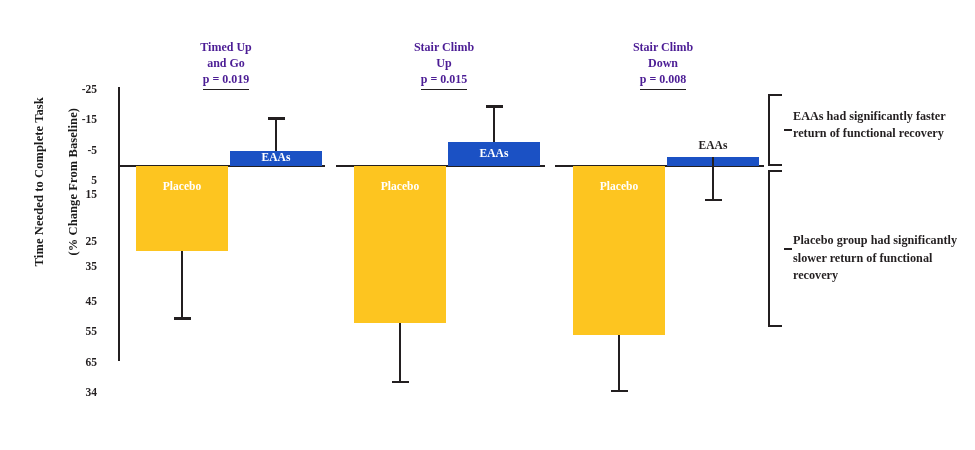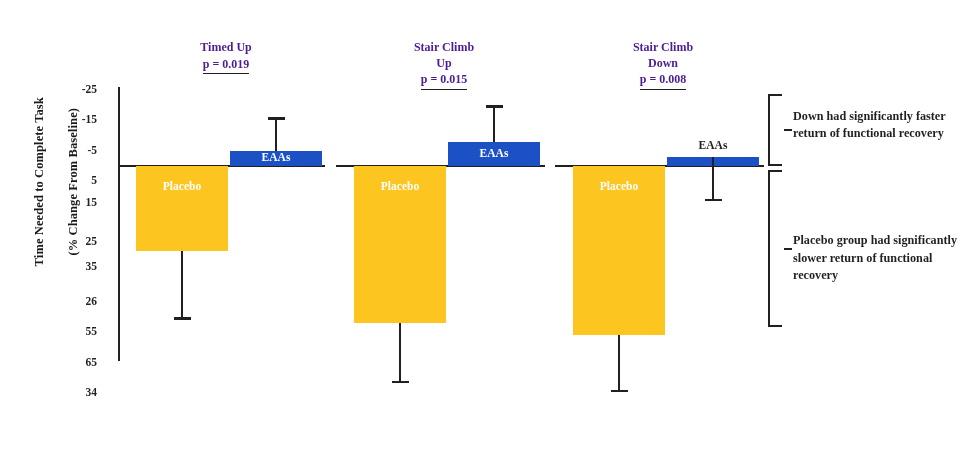--- a/index.html
+++ b/index.html
@@ -165,24 +165,24 @@
     <span>(% Change From Baseline)</span>
   </div>
 
   <div id="plot">
     <div id="yaxis-line"></div>
     <div id="ticks">
         <div class="tick-label" style="top: 4px;">-25</div>
         <div class="tick-label" style="top: 34.3px;">-15</div>
         <div class="tick-label" style="top: 64.6px;">-5</div>
         <div class="tick-label" style="top: 94.9px;">5</div>
-        <div class="tick-label" style="top: 117px; text-align: right;">15</div>
+        <div class="tick-label" style="top: 109px; text-align: right;">15</div>
         <div class="tick-label" style="top: 155.5px;">25</div>
         <div class="tick-label" style="top: 181px;">35</div>
-        <div class="tick-label" style="top: 216.1px;">26</div>
+        <div class="tick-label" style="top: 216.1px;">45</div>
         <div class="tick-label" style="top: 246.4px;">55</div>
         <div class="tick-label" style="top: 276.7px;">65</div>
         <div class="tick-label" style="top: 307px;">34</div>
       </div>
     <div id="zerolines">
         <div class="zero-line" style="left: 0px; width: 207px; top: 78.75px;"></div>
         <div class="zero-line" style="left: 218px; width: 209px; top: 78.75px;"></div>
         <div class="zero-line" style="left: 437px; width: 209px; top: 78.75px;"></div>
       </div>
     <div id="bars">
@@ -216,37 +216,38 @@
         <div class="err-stem" style="left: 499.9px; top: 249.43px; height: 54.54px;"></div>
         <div class="err-cap" style="left: 492.5px; top: 303.97px;"></div>
         <div class="err-stem" style="left: 593.9px; top: 70.66px; height: 42.42px;"></div>
         <div class="err-cap" style="left: 586.5px; top: 113.08px;"></div>
       </div>
   </div>
 
   <div id="headers">
       <div class="group-header" style="left: 128px; top: 40px; width: 196px;">
         <div>Timed Up</div>
+        <div>and Go</div>
         <div><span class="pval">p = 0.019</span></div>
       </div>
       <div class="group-header" style="left: 346px; top: 40px; width: 196px;">
         <div>Stair Climb</div>
         <div>Up</div>
         <div><span class="pval">p = 0.015</span></div>
       </div>
       <div class="group-header" style="left: 565px; top: 40px; width: 196px;">
         <div>Stair Climb</div>
         <div>Down</div>
         <div><span class="pval">p = 0.008</span></div>
       </div>
     </div>
 
   <div class="bracket" id="bracket-top" style="top: 94px; height: 71.75px;">
     <div class="bracket-nub"></div>
   </div>
-  <div class="annot-text" id="annot-top" style="top: 108px;">Down had significantly faster return of functional recovery</div>
+  <div class="annot-text" id="annot-top" style="top: 108px;">EAAs had significantly faster return of functional recovery</div>
 
   <div class="bracket" id="bracket-bottom" style="top: 169.75px; height: 157.56px;">
     <div class="bracket-nub"></div>
   </div>
   <div class="annot-text" id="annot-bottom" style="top: 232.41px;">Placebo group had significantly slower return of functional recovery</div>
 
 </div>
 
 </body></html>

